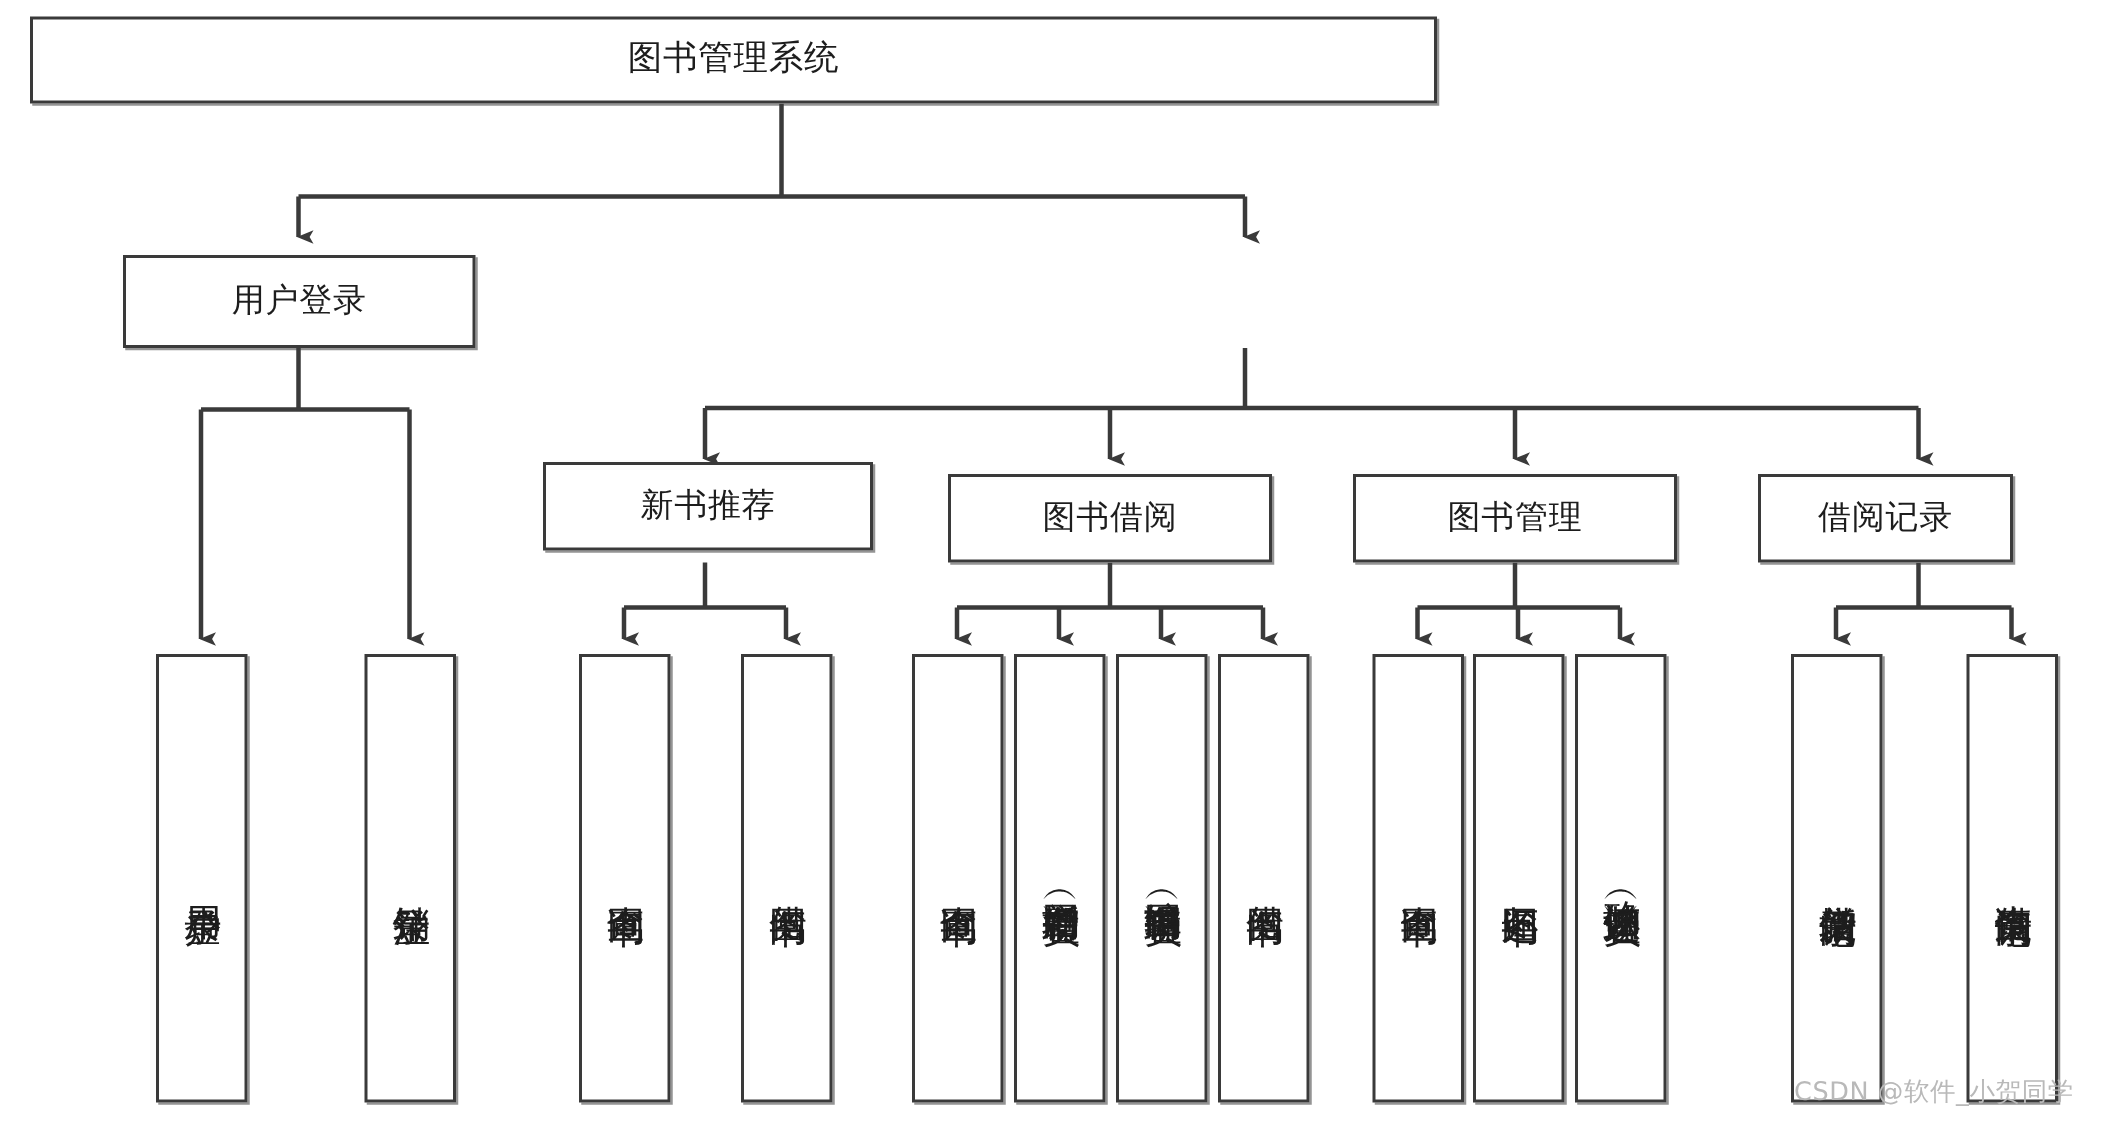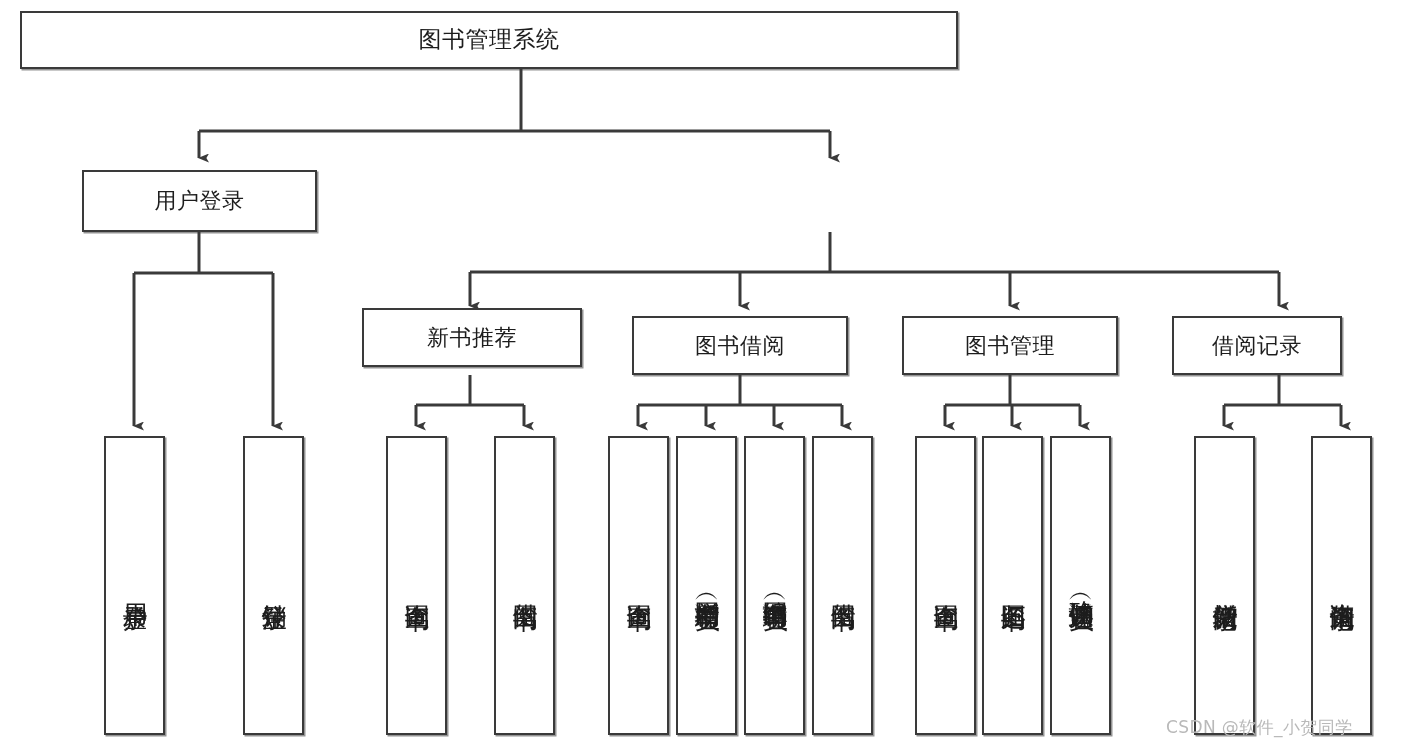--- a/index.html
+++ b/index.html
@@ -186,15 +186,15 @@
     <span class="node-label">确认归还（管理员）</span>
   </div>
 
   <div class="node vertical" style="left:1194px; top:436px; width:61px; height:299px;">
     <span class="node-label">新增借阅记录</span>
   </div>
   <div class="node vertical" style="left:1311px; top:436px; width:61px; height:299px;">
     <span class="node-label">查询借阅记录</span>
   </div>
 
-  <div class="watermark" style="left:1166px; top:716px;">CSDN @软件_小贺同学</div>
+  <div class="watermark" style="left:1196px; top:716px;">CSDN @软件_小贺同学</div>
 
 </div>
 
 </body></html>

